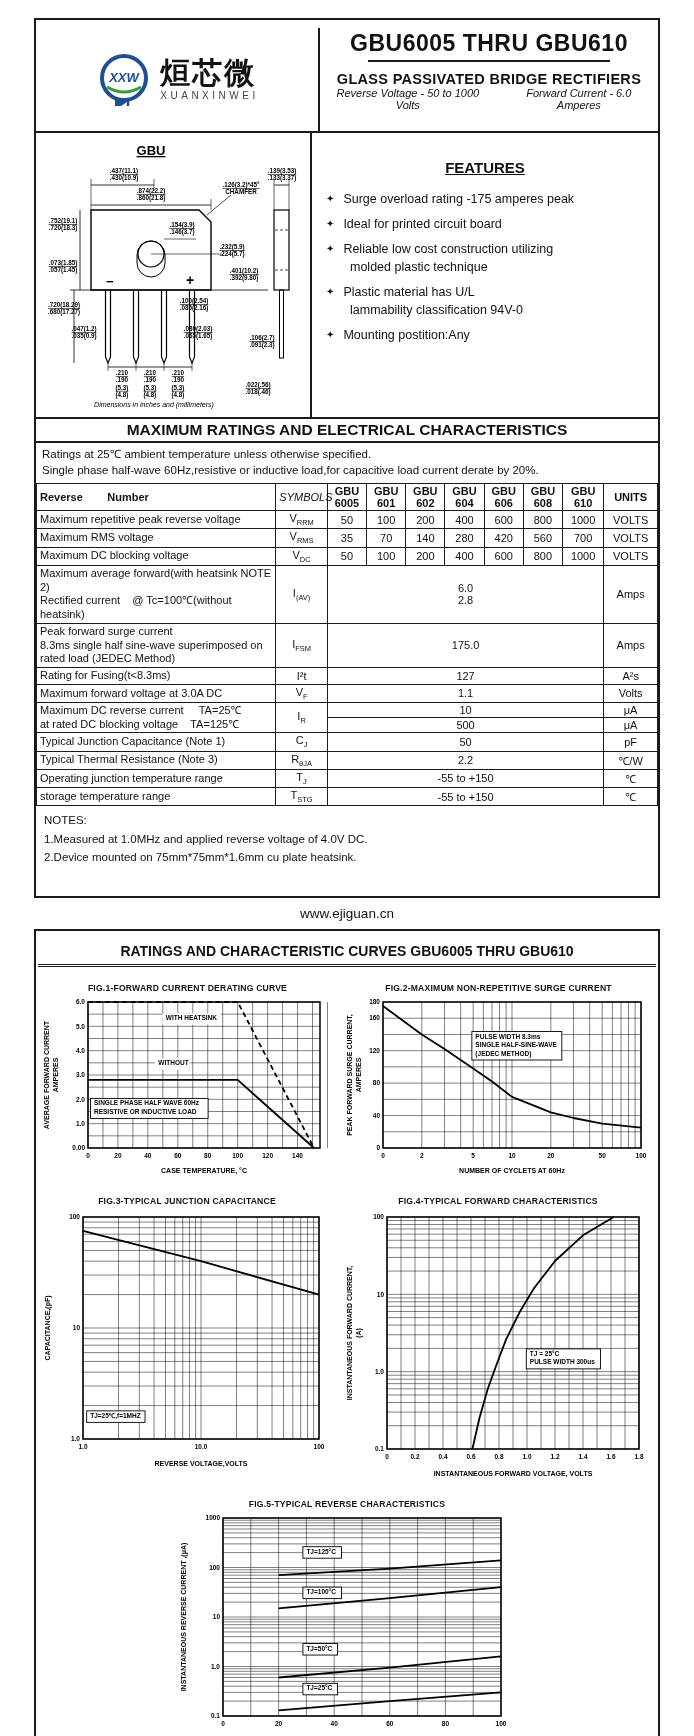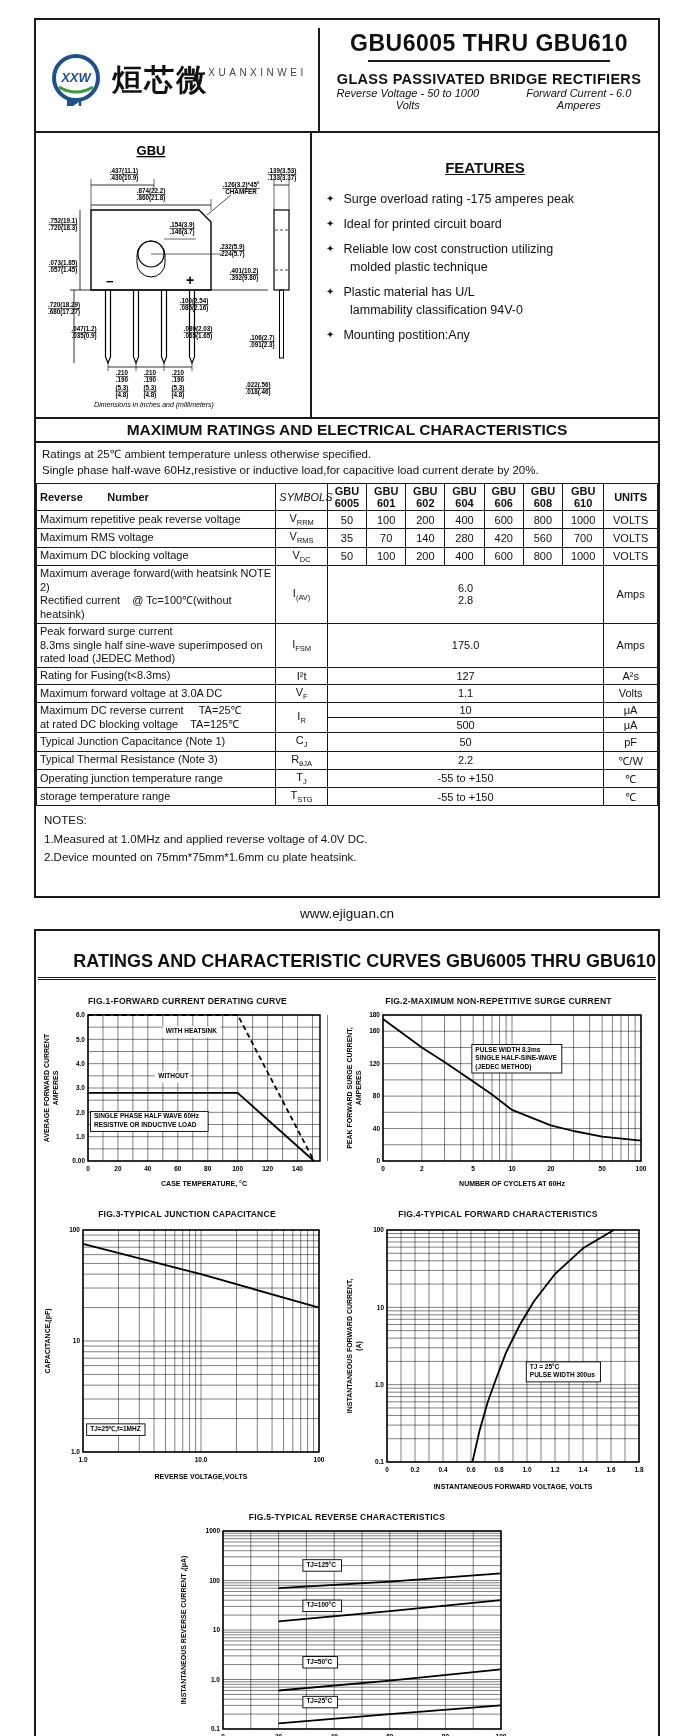--- a/index.html
+++ b/index.html
@@ -2,21 +2,21 @@
 <html><head>
 <meta charset="utf-8">
 <style>
   html,body{margin:0;padding:0;background:#fff;}
   body{width:694px;font-family:"Liberation Sans",sans-serif;color:#111;}
   .sheet{padding:18px 34px 6px;}
   .pagebox{border:2px solid #1a1a1a;background:#fff;}
   
   .hdr{display:flex;border-bottom:2px solid #1a1a1a;}
   .logo-cell{width:274px;border-right:2px solid #1a1a1a;display:flex;align-items:center;justify-content:center;gap:7px;padding:14px 4px;margin-top:8px;}
-  .brand-txt{display:flex;flex-direction:row;line-height:1;}
+  .brand-txt{display:flex;flex-direction:column;line-height:1;}
   .brand-cn{font-size:30px;font-weight:bold;letter-spacing:2px;}
   .brand-en{font-size:10px;letter-spacing:3.5px;color:#444;margin-top:3px;}
   .title-cell{flex:1;text-align:center;padding:10px 6px 20px;}
   .doc-title{font-size:23px;font-weight:bold;letter-spacing:.5px;}
   .title-rule{border-bottom:2px solid #1a1a1a;width:74%;margin:3px auto 9px;}
   .doc-sub{font-size:14.5px;font-weight:bold;letter-spacing:.3px;}
   .doc-tag{font-size:11px;font-style:italic;display:flex;justify-content:center;gap:16px;}
   
   .mid{display:flex;}
   .draw-cell{width:274px;border-right:2px solid #1a1a1a;padding:2px 0 0;}
@@ -36,21 +36,21 @@
   th.unith{text-align:center;font-size:11.5px;margin-top:10px;}
   td.lbl{text-align:left;line-height:1.25;}
   td.lbl div{white-space:pre-wrap;}
   td.c{text-align:center;}
   td.sym{text-align:center;}
   sub{font-size:7.5px;}
   .notes{font-size:11.5px;padding:5px 8px 30px;line-height:1.6;}
   .site{font-size:13.5px;text-align:center;margin:8px 0;}
   
   .p2{margin-top:4px;}
-  .p2-head{text-align:right;font-weight:bold;font-size:18px;padding:20px 0 5px;border-bottom:3px double #1a1a1a;margin:0 2px;}
+  .p2-head{text-align:center;font-weight:bold;font-size:14px;padding:12px 0 5px;border-bottom:3px double #1a1a1a;margin:0 2px;}
   .figrow{display:flex;justify-content:space-around;align-items:flex-start;margin-top:16px;}
   .figure{display:flex;flex-direction:column;align-items:center;}
   .fig-title{font-size:8.6px;font-weight:bold;margin-bottom:1px;letter-spacing:.2px;}
   svg text{font-family:"Liberation Sans",sans-serif;}
 </style>
 </head>
 <body>
 
 <div class="sheet">
 

